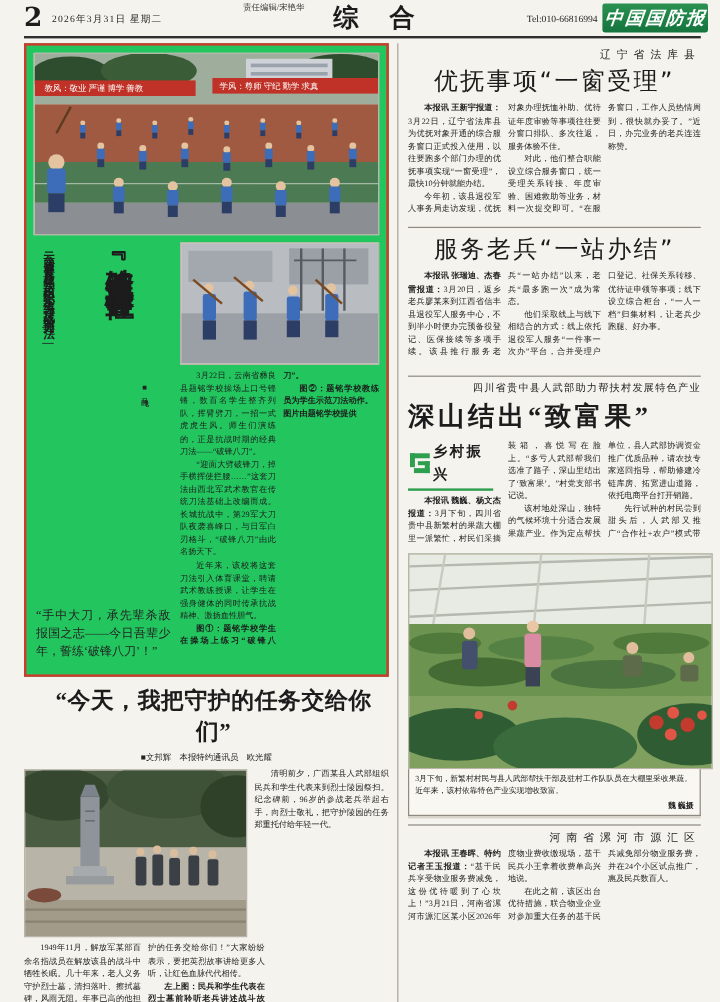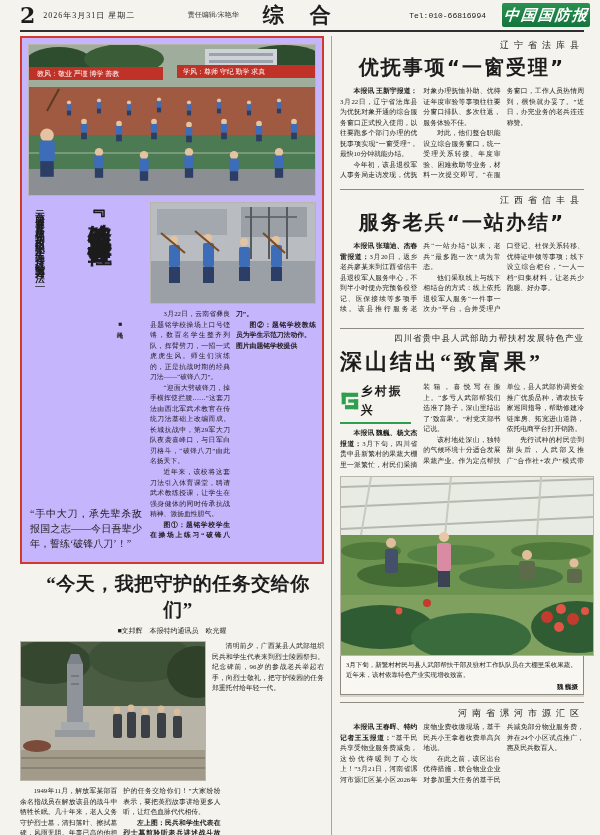--- a/index.html
+++ b/index.html
@@ -2,36 +2,36 @@
 <html><head>
 <meta charset="utf-8">
 <style>
   html,body{margin:0;padding:0;}
   .page{width:600px;height:835px;background:#f5f3ed;overflow:hidden;position:relative;
         font-family:"Liberation Serif","DejaVu Serif",serif;color:#1c1c1c;}
   
   .masthead{display:flex;align-items:center;height:30px;padding:0 10px 0 20px;}
   .pageno{font-size:22px;font-weight:bold;font-family:"DejaVu Serif",serif;}
   .date{font-size:8px;margin-left:8px;letter-spacing:1px;}
-  .mh-center{flex:1;display:flex;align-items:center;justify-content:center;gap:24px;}
+  .mh-center{flex:1;display:flex;justify-content:center;gap:24px;}
   .editor{font-size:7px;color:#333;}
   .section{font-size:21px;font-weight:900;letter-spacing:26px;
            font-family:"DejaVu Sans","Liberation Sans",sans-serif;}
-  .tel{font-size:8px;margin-right:16px;font-family:Liberation Mono, monospace;}
+  .tel{font-size:8px;margin-right:4px;}
   .mh-logo{width:88px;height:24px;background:linear-gradient(180deg,#2a9150,#14743d);
            display:flex;align-items:center;justify-content:center;border-radius:2px;}
   .mh-logo span{color:#fff;font-size:15px;font-weight:bold;font-style:italic;letter-spacing:2px;
                 font-family:"Liberation Serif",serif;transform:skewX(-6deg);}
   .mh-rule{border-top:2px solid #2f2f2f;margin:0 16px 0 20px;}
   
   .cols{display:flex;margin:4px 16px 0 20px;gap:0;}
   .leftcol{width:304px;flex:none;}
   .rightcol{flex:1;border-left:1px solid #a8a49c;margin-left:7px;padding-left:8px;min-width:0;}
   
-  .feature{border:2px solid #d0392b;padding:6px;height:512px;overflow:hidden;background:#c4b5fd;}
+  .feature{border:2px solid #d0392b;padding:6px;height:512px;overflow:hidden;background:#22c55e;}
   .photo{display:block;border:1px solid #b9b5ab;background:#dcd9d0;}
   .feat-mid{display:flex;margin-top:6px;}
   .feat-left{width:116px;flex:none;display:flex;flex-direction:column;}
   .feat-head{display:flex;height:296px;}
   .vert{writing-mode:vertical-rl;text-orientation:upright;}
   .feat-kicker{font-size:9.5px;letter-spacing:3px;width:18px;margin-right:2px;font-weight:bold;}
   .feat-title{font-size:24px;font-weight:900;letter-spacing:2px;margin:0 2px;width:62px;
               font-family:"DejaVu Sans","Liberation Sans",sans-serif;line-height:1.05;}
   .feat-by{font-size:6.5px;margin-top:118px;width:10px;color:#222;}
   .feat-quote{font-size:10px;line-height:1.5;margin:8px 2px 0 2px;text-align:justify;color:#222;}
@@ -46,21 +46,21 @@
   .story2 h2{font-size:19px;font-weight:900;text-align:center;margin:2px 0 3px 12px;letter-spacing:0.5px;}
   .by{font-size:7px;text-align:center;color:#222;margin-bottom:5px;}
   .s2-top{display:flex;gap:6px;}
   .s2-side{flex:1;font-size:6.8px;line-height:1.55;overflow:hidden;height:138px;min-width:0;}
   .s2-bottom{column-count:3;column-gap:6px;column-fill:auto;height:116px;overflow:hidden;
              font-size:6.8px;line-height:1.55;margin-top:5px;}
   .cap-inline{font-weight:bold;}
   
   .kicker{font-size:9px;text-align:right;letter-spacing:5px;font-weight:normal;margin:3px 0 2px 0;}
   .kicker.small{letter-spacing:1px;font-size:8.5px;}
-  .headline-sans{font-size:20px;font-weight:700;text-align:center;letter-spacing:2px;margin:1px 0 5px 0;
+  .headline-sans{font-size:20px;font-weight:400;text-align:center;letter-spacing:2px;margin:1px 0 5px 0;
                  font-family:"DejaVu Sans","Liberation Sans",sans-serif;}
   .headline-serif{font-size:22px;font-weight:900;text-align:left;letter-spacing:3px;margin:1px 0 5px 0;}
   .newsbody{column-count:3;column-gap:6px;column-fill:auto;overflow:hidden;
             font-size:6.8px;line-height:1.55;}
   .h96{height:96px;} .h80{height:80px;} .h90{height:90px;} .h64{height:64px;}
   .sep{border-top:1px solid #8e8a82;margin:7px 0 4px 0;}
   .logo-box{break-inside:avoid;width:92%;padding-bottom:3px;margin-bottom:4px;border-bottom:2px solid #2e9e4f;
             display:flex;align-items:center;gap:1px;}
   .logo-box b{font-size:12px;letter-spacing:2px;font-family:"DejaVu Sans",sans-serif;}
   .cap-box{border:1px solid #8e8a82;border-top:none;padding:4px 5px 3px 5px;font-size:6.5px;line-height:1.5;
@@ -261,21 +261,20 @@
           <p class="lead"><b>本报讯 王新宇报道：</b><span>3月22日，辽宁省法库县为优抚对象开通的综合服务窗口正式投入使用，以往要跑多个部门办理的优抚事项实现“一窗受理”，最快10分钟就能办结。</span></p>
           <div>
               <p>今年初，该县退役军人事务局走访发现，优抚对象办理抚恤补助、优待证年度审验等事项往往要分窗口排队、多次往返，服务体验不佳。</p>
               <p>对此，他们整合职能设立综合服务窗口，统一受理关系转接、年度审验、困难救助等业务，材料一次提交即可。“在服务窗口，工作人员热情周到，很快就办妥了。”近日，办完业务的老兵连连称赞。</p>
             </div>
         </div>
       </article>
       <div class="sep"></div>
 
       <article>
-        <div class="kicker">江西省信丰县</div>
         <h3 class="headline-sans">服务老兵“一站办结”</h3>
         <div class="newsbody h80">
           <p class="lead"><b>本报讯 张瑞迪、杰春雷报道：</b><span>3月20日，返乡老兵廖某来到江西省信丰县退役军人服务中心，不到半小时便办完预备役登记、医保接续等多项手续。该县推行服务老兵“一站办结”以来，老兵“最多跑一次”成为常态。</span></p>
           <div>
               <p>他们采取线上与线下相结合的方式：线上依托退役军人服务“一件事一次办”平台，合并受理户口登记、社保关系转移、优待证申领等事项；线下设立综合柜台，“一人一档”归集材料，让老兵少跑腿、好办事。</p>
             </div>
         </div>
       </article>
       <div class="sep"></div>
 

